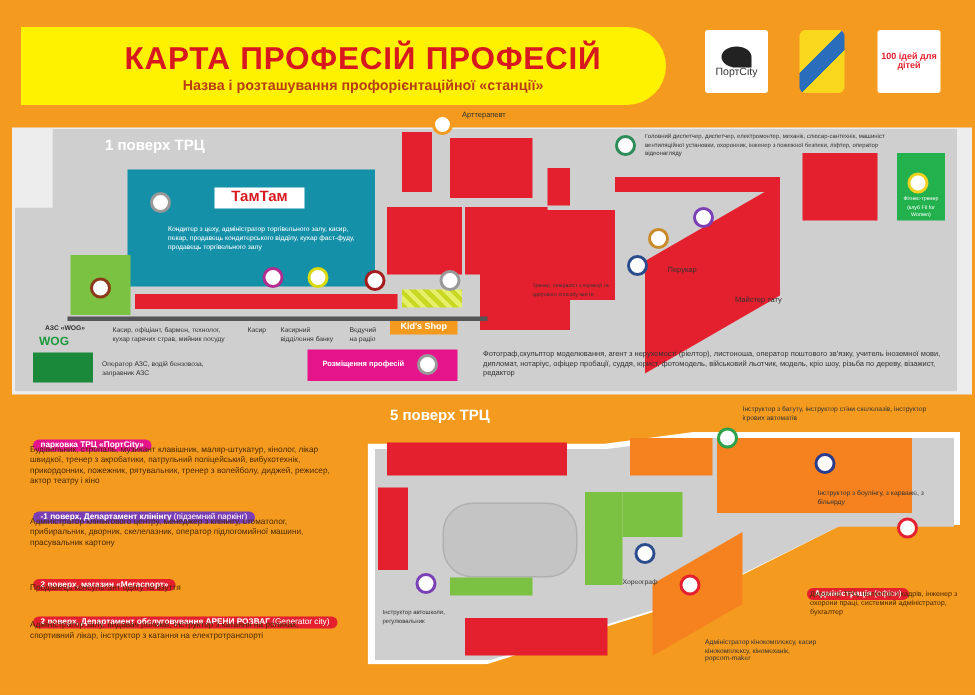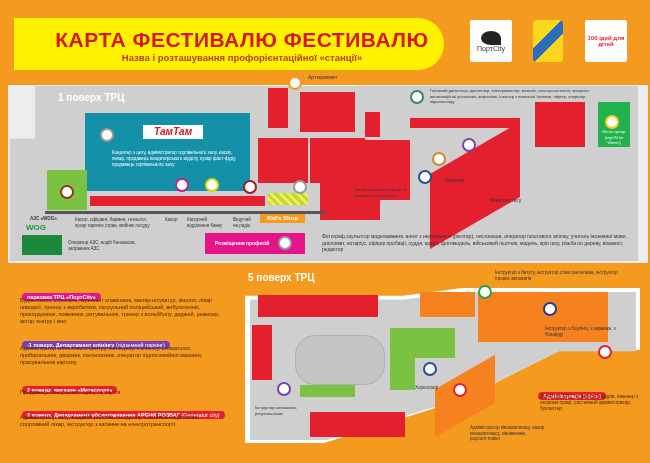--- a/index.html
+++ b/index.html
@@ -4,41 +4,41 @@
 <style>
 *{box-sizing:border-box;margin:0;padding:0;}
 body{width:650px;height:463px;overflow:hidden;background:#f39a1f;font-family:"Liberation Sans",sans-serif;position:relative;}
 .abs{position:absolute;}
 .banner{left:14px;top:18px;width:430px;height:52px;background:#fff200;border-radius:0 26px 26px 0;}
 .title{left:52px;top:28px;width:380px;text-align:center;color:#d7181f;font-weight:bold;font-size:21px;letter-spacing:0.5px;}
 .subtitle{left:52px;top:52px;width:380px;text-align:center;color:#b83d14;font-size:9.5px;font-weight:bold;}
 .logo{background:#fff;border-radius:2px;display:flex;align-items:center;justify-content:center;flex-direction:column;font-size:7px;color:#333;}
 .map1{left:8px;top:85px;width:640px;height:178px;background:#ededed;}
 .floor1{left:10px;top:86px;width:628px;height:175px;background:#cfcfcf;clip-path:polygon(0 30%,4% 30%,4% 0,100% 0,100% 100%,0 100%);}
-.flabel{color:#fff;font-weight:bold;font-size:10px;}
+.flabel{color:#fff;font-weight:bold;font-size:10px;margin-left:12px;}
 .red{background:#e5202e;}
 .tam{left:85px;top:113px;width:165px;height:78px;background:#1490a8;}
-.tamlogo{left:143px;top:125px;width:60px;height:14px;background:#fff;color:#d7181f;font-weight:bold;font-size:10px;text-align:center;line-height:14px;font-style:italic;}
+.tamlogo{left:143px;top:125px;width:60px;height:14px;background:#fff;color:#d7181f;font-weight:bold;font-size:10px;text-align:center;line-height:14px;}
 .tamtext{left:112px;top:150px;width:130px;color:#fff;font-size:4.5px;line-height:6px;}
 .green{background:#7cc242;}
 .pin{width:14px;height:14px;border-radius:50%;background:#fff;border:2px solid #999;}
 .tiny{font-size:4.5px;color:#333;line-height:5.5px;}
 .pink-box{left:205px;top:233px;width:100px;height:21px;background:#e6148a;}
 .pink-label{left:215px;top:240px;color:#fff;font-size:5px;font-weight:bold;}
 .tag{display:inline-block;padding:1px 5px;border-radius:6px;color:#fff;font-size:5.5px;font-weight:bold;}
 .desc{font-size:5.5px;color:#4a2a00;line-height:7px;}
 .map3{left:245px;top:288px;width:395px;height:155px;background:#fff;clip-path:polygon(0 5%,40% 5%,55% 0,100% 0,100% 40%,80% 40%,55% 72%,20% 100%,0 100%);}
 .floor3{left:250px;top:292px;width:386px;height:148px;background:#cfcfcf;clip-path:polygon(0 5%,40% 5%,55% 0,100% 0,100% 40%,80% 40%,55% 72%,20% 100%,0 100%);}
 .orange{background:#f5821f;}
 </style>
 </head>
 <body>
 
 <div class="abs banner"></div>
-<div class="abs title">КАРТА ФЕСТИВАЛЮ ФЕСТИВАЛЮ</div>
+<div class="abs title">КАРТА ПРОФЕСІЙ ПРОФЕСІЙ</div>
 <div class="abs subtitle">Назва і розташування профорієнтаційної «станції»</div>
 
 <div class="abs logo" style="left:470px;top:20px;width:42px;height:42px;">
   <div style="width:20px;height:14px;background:#222;border-radius:50% 50% 0 50%;"></div>
   <span>ПортCity</span>
 </div>
 <div class="abs" style="left:533px;top:20px;width:30px;height:42px;">
   <div style="width:30px;height:42px;background:linear-gradient(135deg,#f9d71c 40%,#2a6ebb 40%,#2a6ebb 60%,#f9d71c 60%);border-radius:4px;"></div>
 </div>
 <div class="abs logo" style="left:585px;top:20px;width:42px;height:42px;color:#e5202e;font-weight:bold;">

